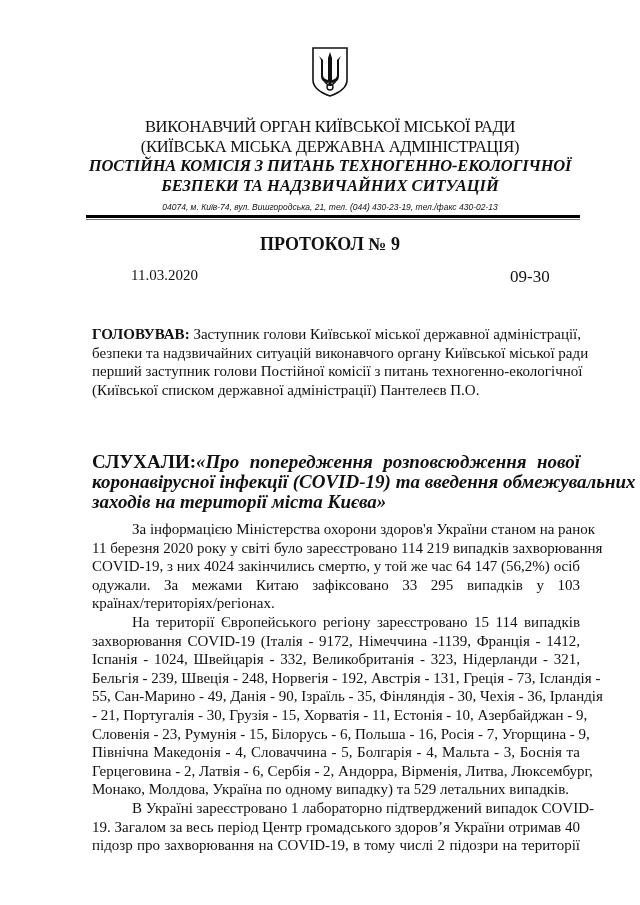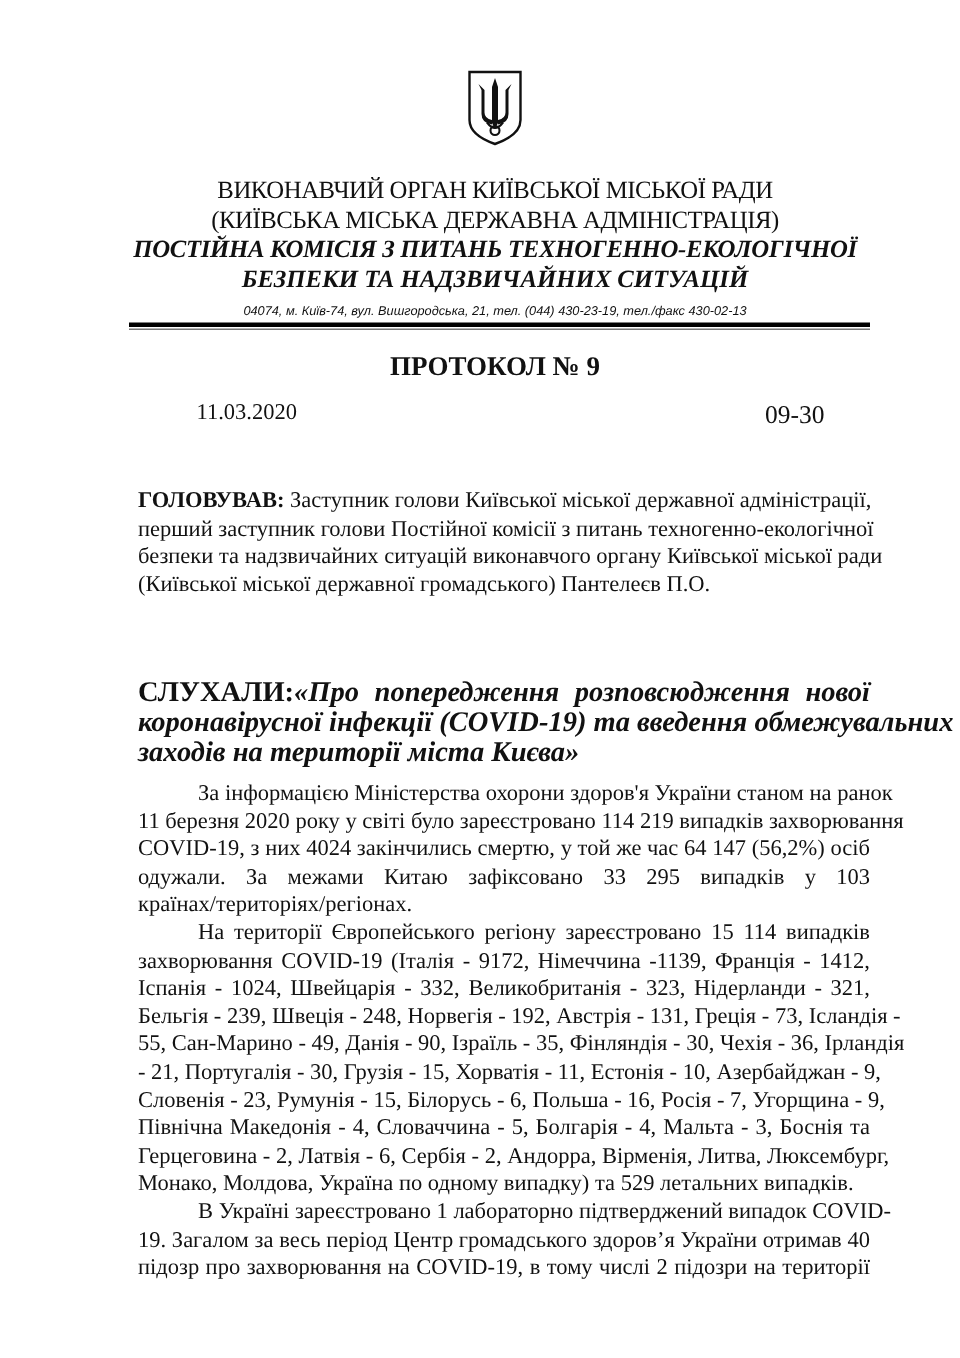--- a/index.html
+++ b/index.html
@@ -49,23 +49,23 @@
   <div class="hdr addr">04074, м. Київ-74, вул. Вишгородська, 21, тел. (044) 430-23-19, тел./факс 430-02-13</div>
   <div class="rule"></div>
   <div class="rule2"></div>
 
   <div class="hdr title">ПРОТОКОЛ № 9</div>
   <div class="date">11.03.2020</div>
   <div class="time">09-30</div>
 
   <div class="para s1">
     <span class="line"><span class="lbl">ГОЛОВУВАВ:</span><span> Заступник голови Київської міської державної адміністрації,</span></span>
+    <span class="line">безпеки та надзвичайних ситуацій виконавчого органу Київської міської ради</span>
     <span class="line">перший заступник голови Постійної комісії з питань техногенно-екологічної</span>
-    <span class="line">безпеки та надзвичайних ситуацій виконавчого органу Київської міської ради</span>
-    <span class="line last">(Київської міської державної громадського) Пантелеєв П.О.</span>
+    <span class="line last">(Київської списком державної адміністрації) Пантелеєв П.О.</span>
   </div>
 
 
   <div class="para s3">
     <span class="line"><span class="lbl">СЛУХАЛИ:</span><span class="heard">«Про попередження розповсюдження нової</span></span>
     <span class="line heard">коронавірусної інфекції (COVID-19) та введення обмежувальних</span>
     <span class="line last heard">заходів на території міста Києва»</span>
   </div>
 
   <div class="para s4">

